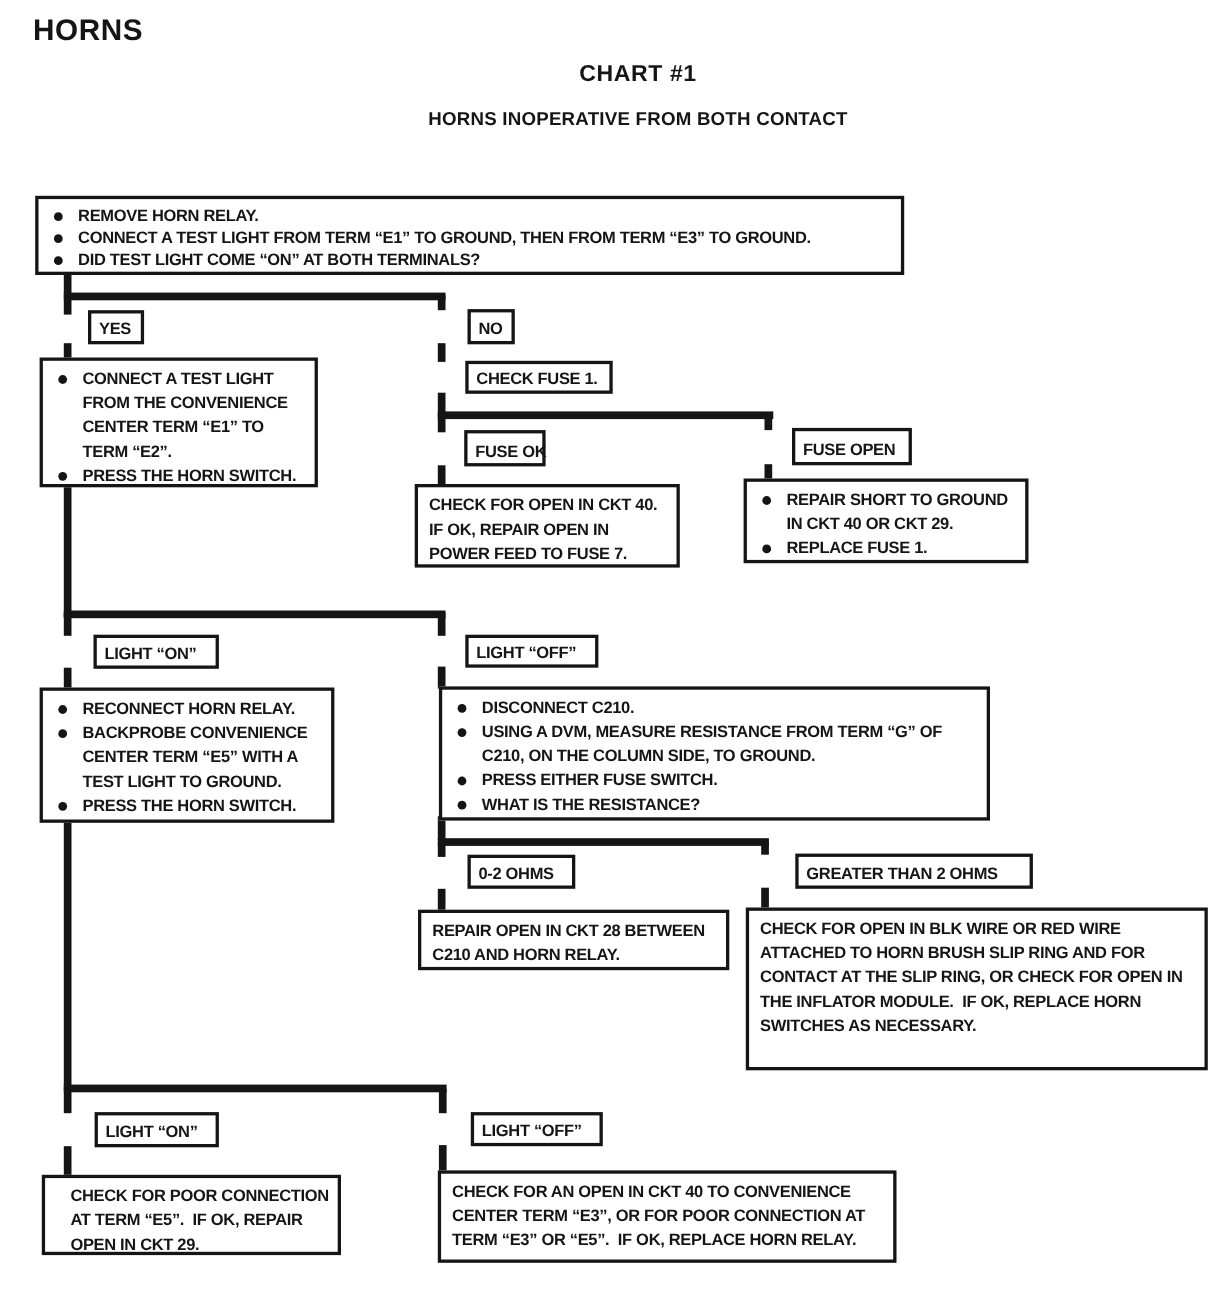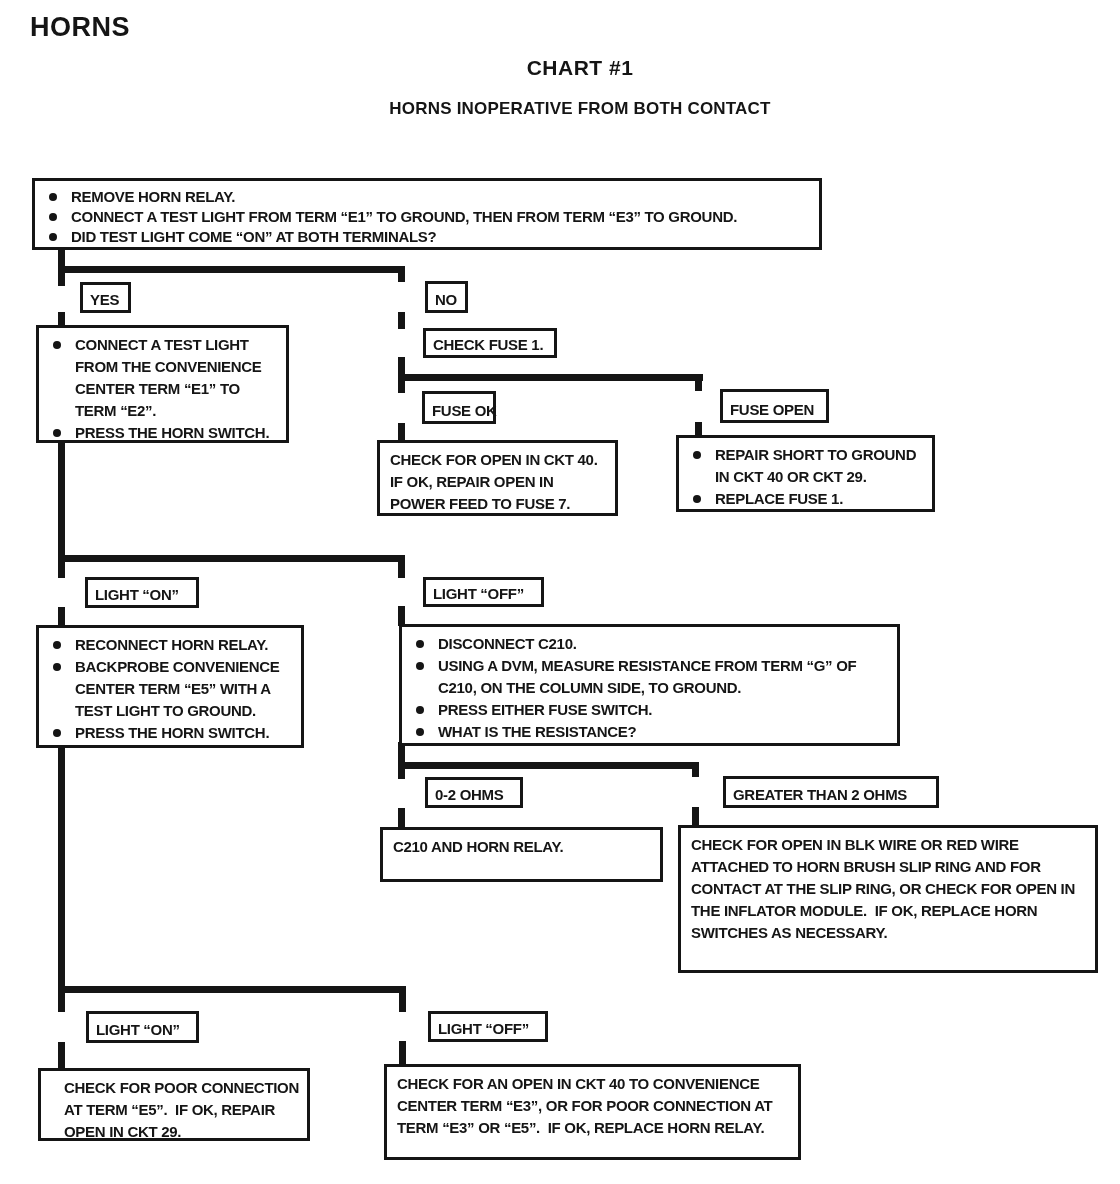--- a/index.html
+++ b/index.html
@@ -183,20 +183,21 @@
   </div>
 
   <div class="box label" style="left:380px;top:777px;width:98px;height:31px;">
     <span>0-2 OHMS</span>
   </div>
   <div class="box label" style="left:678px;top:776px;width:216px;height:32px;">
     <span>GREATER THAN 2 OHMS</span>
   </div>
 
   <div class="box action" style="left:380px;top:827px;width:283px;height:55px;">
+    <div class="line">REPAIR OPEN IN CKT 28 BETWEEN</div>
     <div class="line">C210 AND HORN RELAY.</div>
   </div>
 
   <div class="box action" style="left:678px;top:825px;width:420px;height:148px;">
     <div class="line">CHECK FOR OPEN IN BLK WIRE OR RED WIRE</div>
     <div class="line">ATTACHED TO HORN BRUSH SLIP RING AND FOR</div>
     <div class="line">CONTACT AT THE SLIP RING, OR CHECK FOR OPEN IN</div>
     <div class="line">THE INFLATOR MODULE.  IF OK, REPLACE HORN</div>
     <div class="line">SWITCHES AS NECESSARY.</div>
   </div>
@@ -207,19 +208,19 @@
   <div class="box label" style="left:383px;top:1011px;width:120px;height:31px;">
     <span>LIGHT “OFF”</span>
   </div>
 
   <div class="box action" style="left:38px;top:1068px;width:272px;height:73px;padding-left:23px;">
     <div class="line">CHECK FOR POOR CONNECTION</div>
     <div class="line">AT TERM “E5”.  IF OK, REPAIR</div>
     <div class="line">OPEN IN CKT 29.</div>
   </div>
 
-  <div class="box action" style="left:384px;top:1064px;width:417px;height:96px;">
+  <div class="box action" style="left:398px;top:1064px;width:417px;height:84px;">
     <div class="line">CHECK FOR AN OPEN IN CKT 40 TO CONVENIENCE</div>
     <div class="line">CENTER TERM “E3”, OR FOR POOR CONNECTION AT</div>
     <div class="line">TERM “E3” OR “E5”.  IF OK, REPLACE HORN RELAY.</div>
   </div>
 
 </div>
 
 </body></html>

